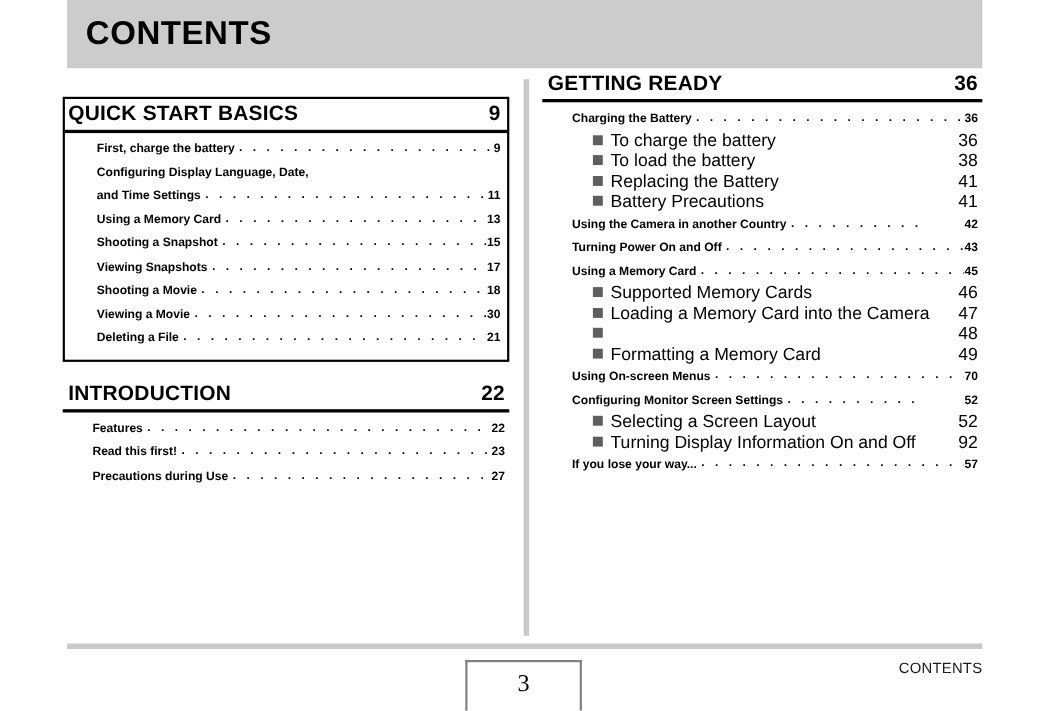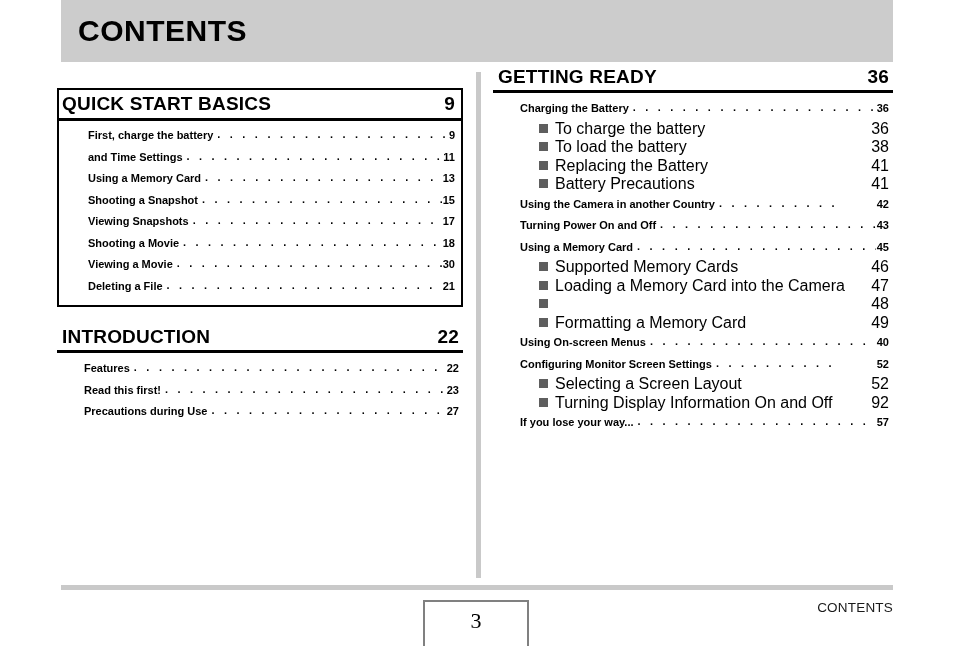--- a/index.html
+++ b/index.html
@@ -195,20 +195,23 @@
       <div class="chapter-head">
         <span class="ch-title">QUICK START BASICS</span>
         <span class="ch-page">9</span>
       </div>
       <div class="entries">
         <div class="entry">
           <span class="e-label">First, charge the battery</span>
           <span class="e-leader">. . . . . . . . . . . . . . . . . . . .</span>
           <span class="e-page">9</span>
         </div>
+        <div class="entry cont">
+          <span class="e-label">Configuring Display Language, Date,</span>
+        </div>
         <div class="entry">
           <span class="e-label">and Time Settings</span>
           <span class="e-leader">. . . . . . . . . . . . . . . . . . . . . . . .</span>
           <span class="e-page">11</span>
         </div>
         <div class="entry">
           <span class="e-label">Using a Memory Card</span>
           <span class="e-leader">. . . . . . . . . . . . . . . . . . . . . .</span>
           <span class="e-page">13</span>
         </div>
@@ -333,21 +336,21 @@
         </div>
         <div class="subentry">
           <span class="sq"></span>
           <span class="s-label">Formatting a Memory Card</span>
           <span class="s-spacer"></span>
           <span class="s-page">49</span>
         </div>
         <div class="entry">
           <span class="e-label">Using On-screen Menus</span>
           <span class="e-leader">. . . . . . . . . . . . . . . . . . . . .</span>
-          <span class="e-page">40</span>
+          <span class="e-page">70</span>
         </div>
         <div class="entry">
           <span class="e-label">Configuring Monitor Screen Settings</span>
           <span class="e-leader">. . . . . . . . . .</span>
           <span class="e-page">52</span>
         </div>
         <div class="subentry">
           <span class="sq"></span>
           <span class="s-label">Selecting a Screen Layout</span>
           <span class="s-spacer"></span>

